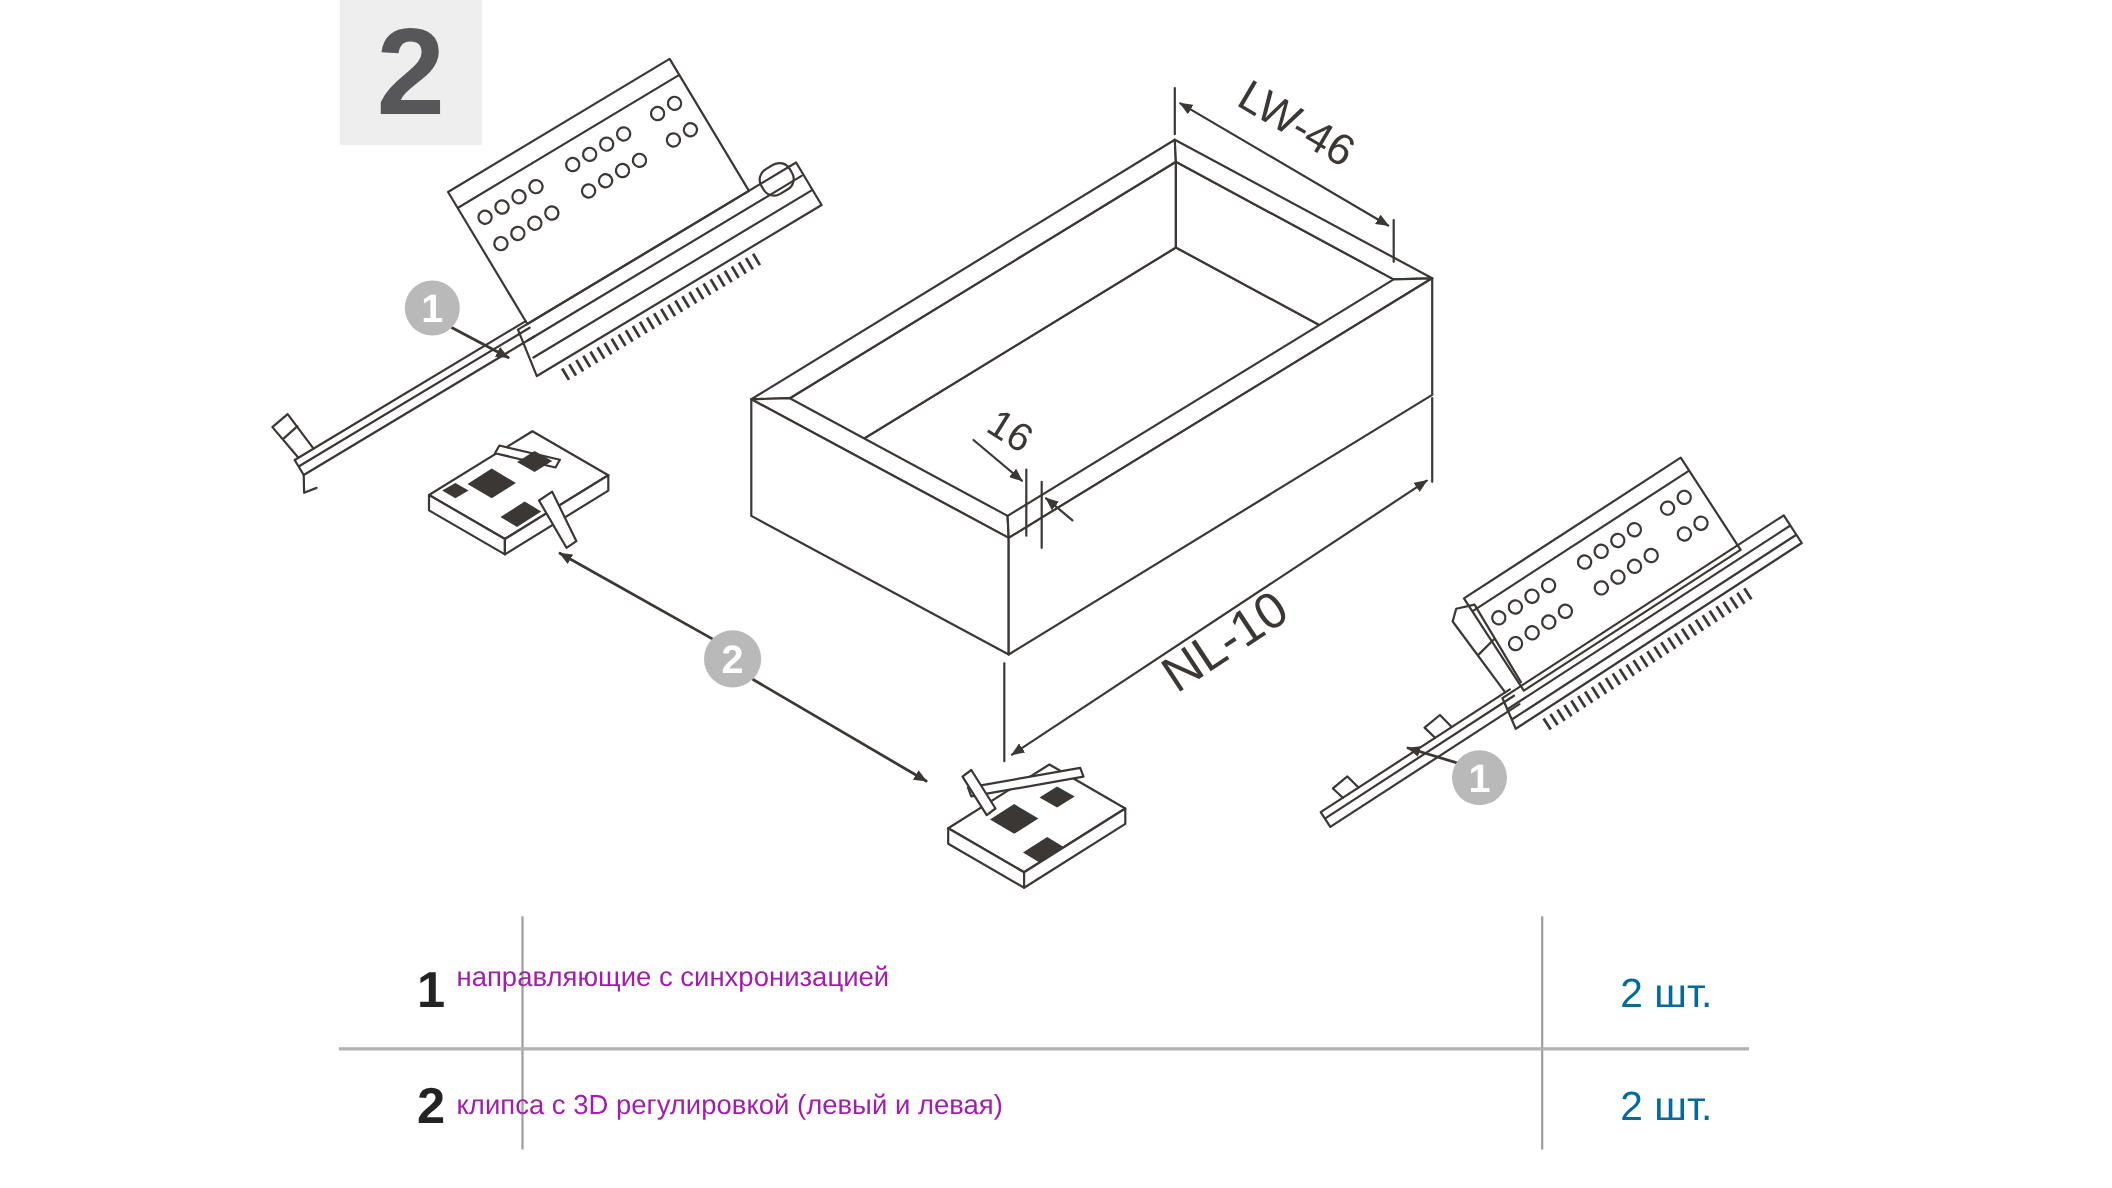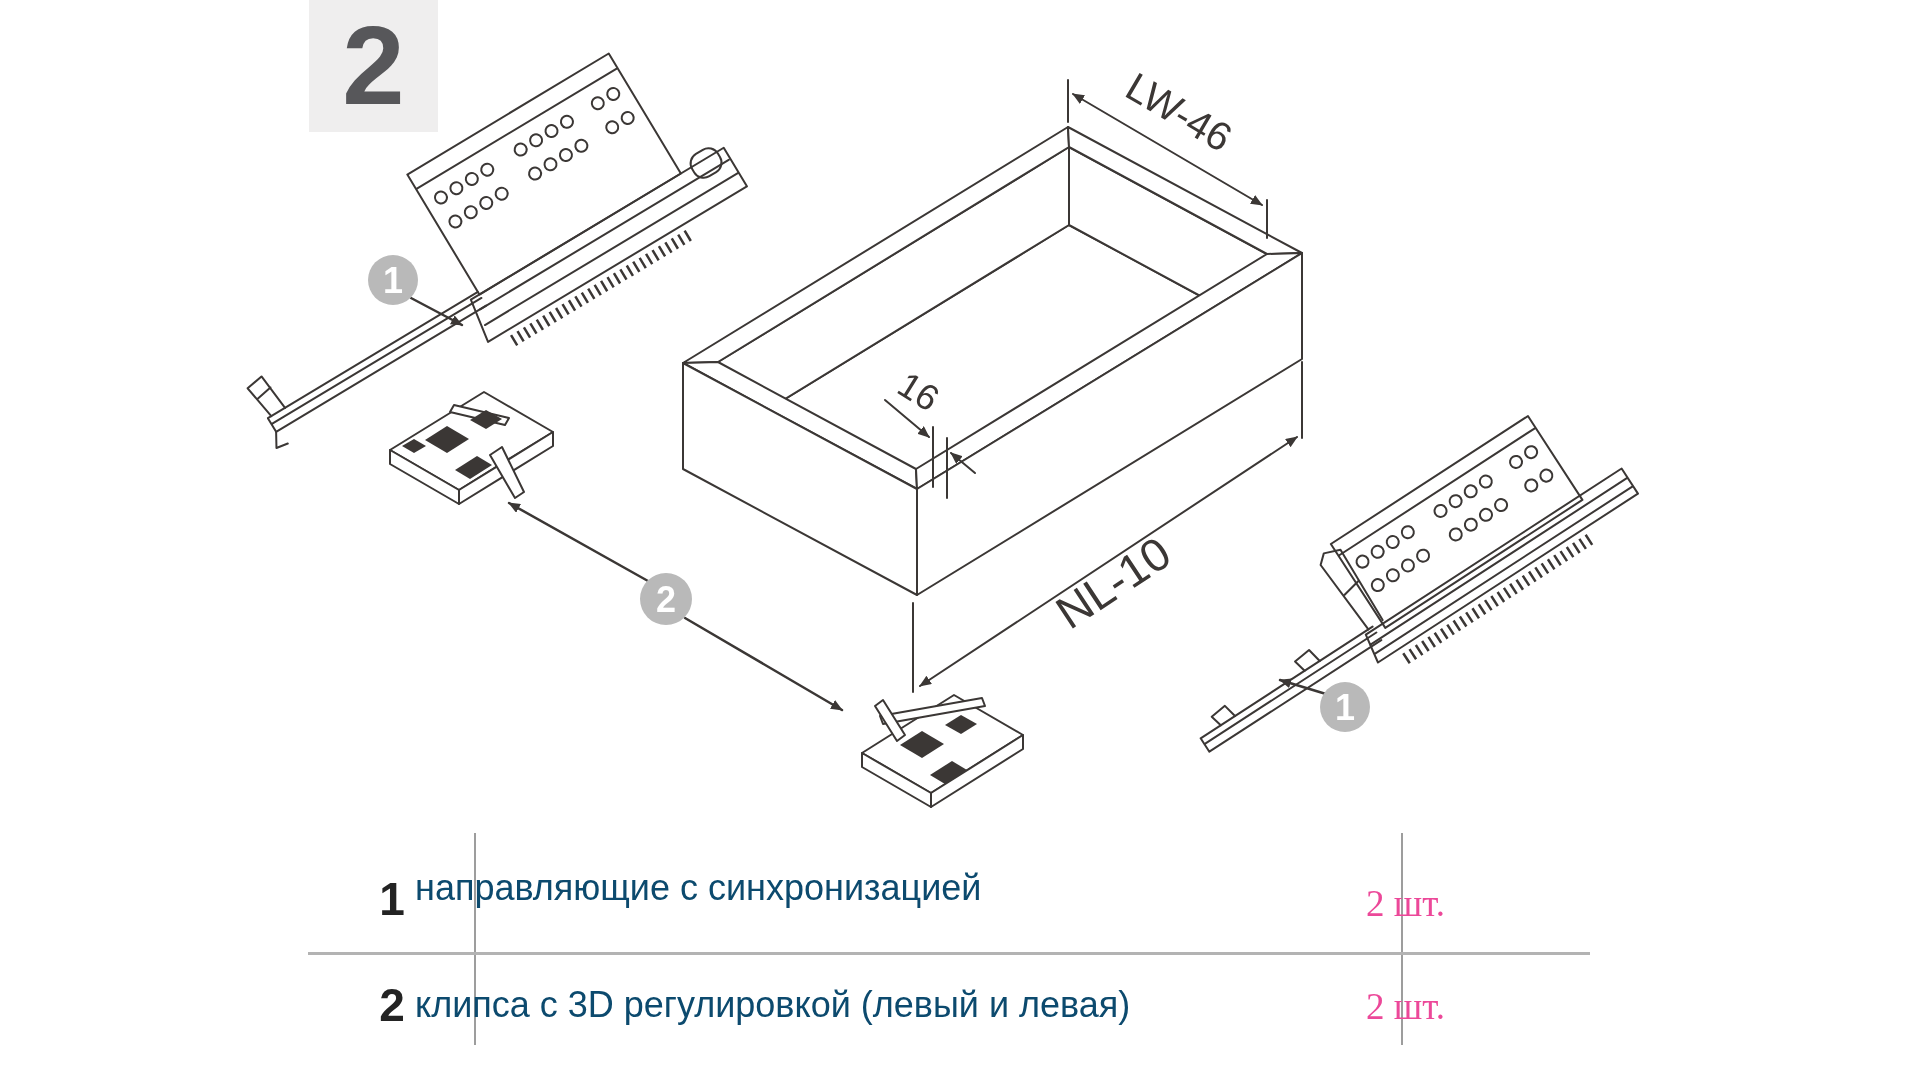--- a/index.html
+++ b/index.html
@@ -6,22 +6,22 @@
   .canvas{position:relative;width:1920px;height:1080px;background:#ffffff;overflow:hidden;
           font-family:"Liberation Sans", sans-serif;}
   .step-badge{position:absolute;left:309px;top:0;width:129px;height:132px;background:#efeeee;
               display:flex;align-items:center;justify-content:center;}
   .step-badge span{font-size:112px;font-weight:bold;color:#57575a;line-height:1;}
   svg{position:absolute;left:0;top:0;}
   .parts-table{position:absolute;left:0;top:0;width:1920px;height:1080px;pointer-events:none;}
   .vline{position:absolute;width:2px;background:#9d9d9d;}
   .hline{position:absolute;height:3px;background:#b3b3b3;}
   .row-num{position:absolute;width:120px;text-align:center;font-size:46px;font-weight:600;color:#232323;}
-  .row-name{position:absolute;left:415px;width:960px;font-size:36px;color:#0c4a6e;line-height:40px;}
-  .row-qty{position:absolute;left:1366px;width:160px;font-size:37px;color:#ec4899;font-family:Liberation Serif, serif;}
+  .row-name{position:absolute;left:415px;width:960px;font-size:25px;color:#a21caf;line-height:40px;}
+  .row-qty{position:absolute;left:1473px;width:160px;font-size:37px;color:#0369a1;}
   text{font-family:"Liberation Sans", sans-serif;}
 </style>
 </head>
 <body>
 
 <div class="canvas">
 
   <div class="step-badge">
     <span>2</span>
   </div>

